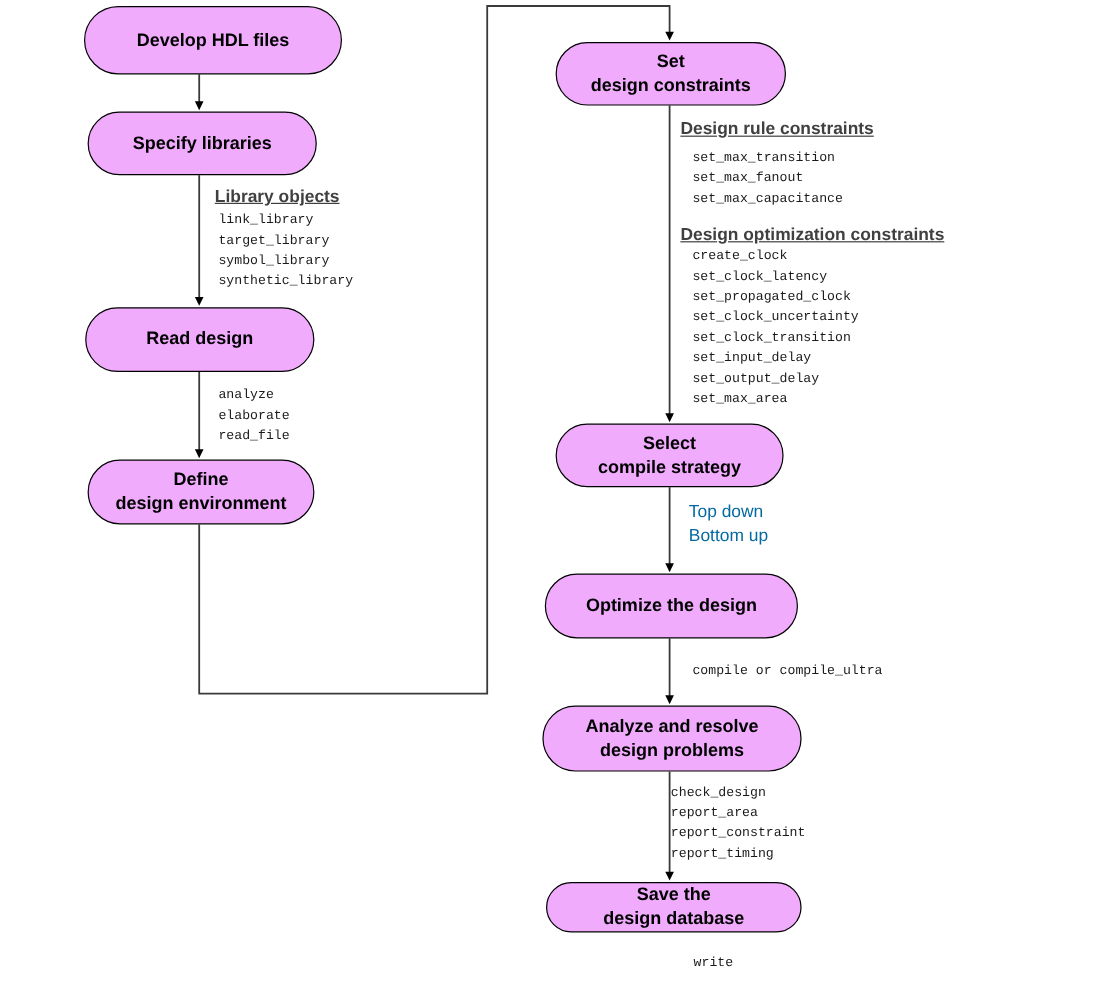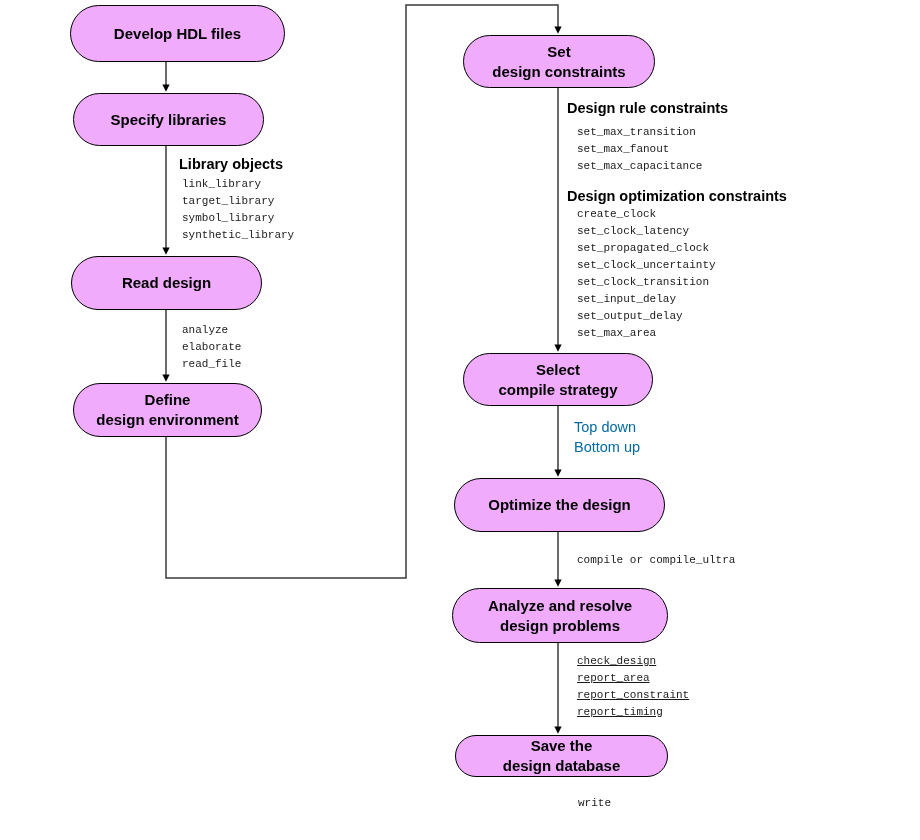--- a/index.html
+++ b/index.html
@@ -37,22 +37,23 @@
     color: #000000;
     line-height: 1.32;
     text-align: center;
   }
   .node .ln { display: block; white-space: nowrap; }
   .lbl-bold {
     position: absolute;
     font-family: "Liberation Sans", sans-serif;
     font-weight: bold;
     font-size: 14.5px;
-    color: #000000;
+    color: #404040;
     white-space: nowrap;
+    text-decoration: underline;
   }
   .lbl-mono {
     position: absolute;
     font-family: "Liberation Mono", monospace;
     font-size: 11px;
     color: #1a1a1a;
     white-space: pre;
     line-height: 17px;
   }
   .lbl-sans {
@@ -160,20 +161,20 @@
 set_clock_transition
 set_input_delay
 set_output_delay
 set_max_area</div>
 
   <div class="lbl-sans" style="left:574px; top:417px;">Top down
 Bottom up</div>
 
   <div class="lbl-mono" style="left:577px; top:552px;">compile or compile_ultra</div>
 
-  <div class="lbl-mono" style="left:577px; top:653px;text-decoration:underline;">check_design
+  <div class="lbl-mono" style="left:559px; top:653px;">check_design
 report_area
 report_constraint
 report_timing</div>
 
   <div class="lbl-mono" style="left:578px; top:795px;">write</div>
 
 </div>
 
 </body></html>

